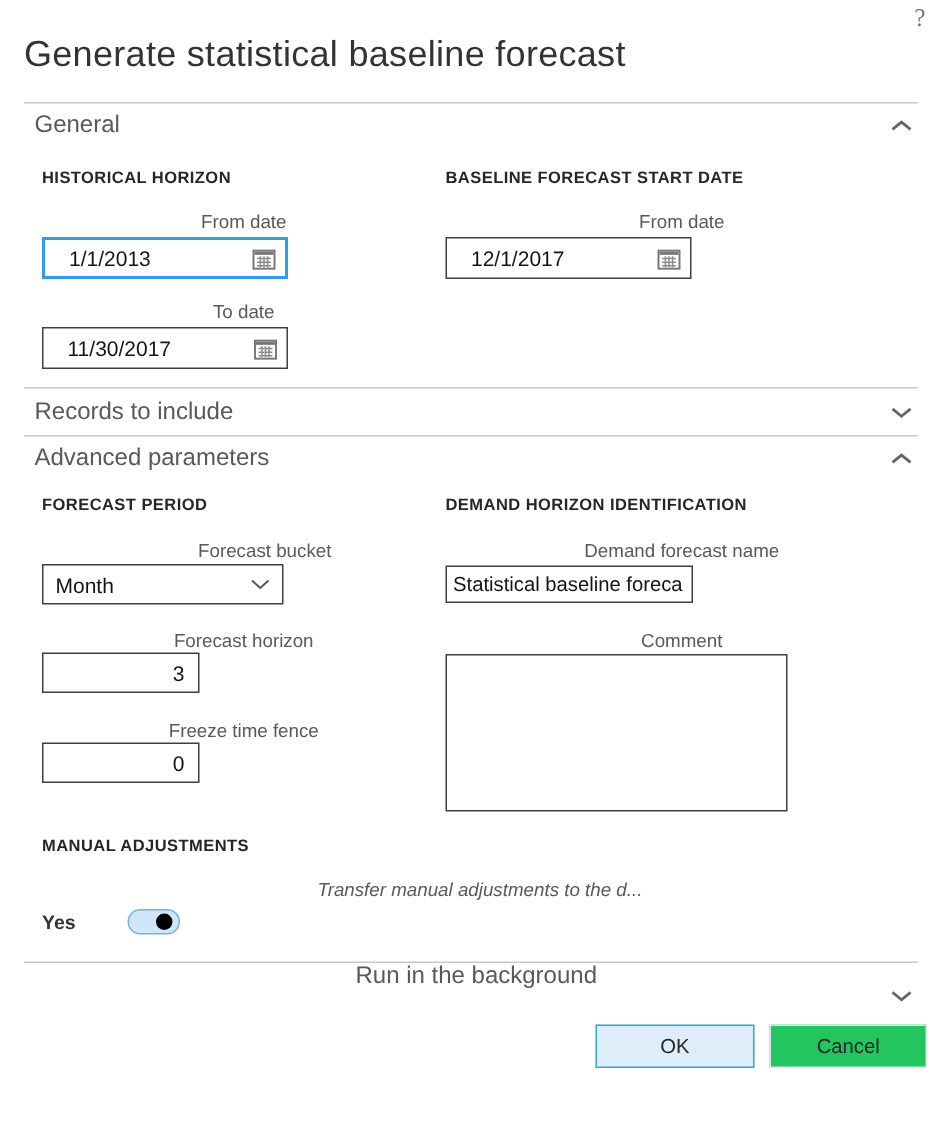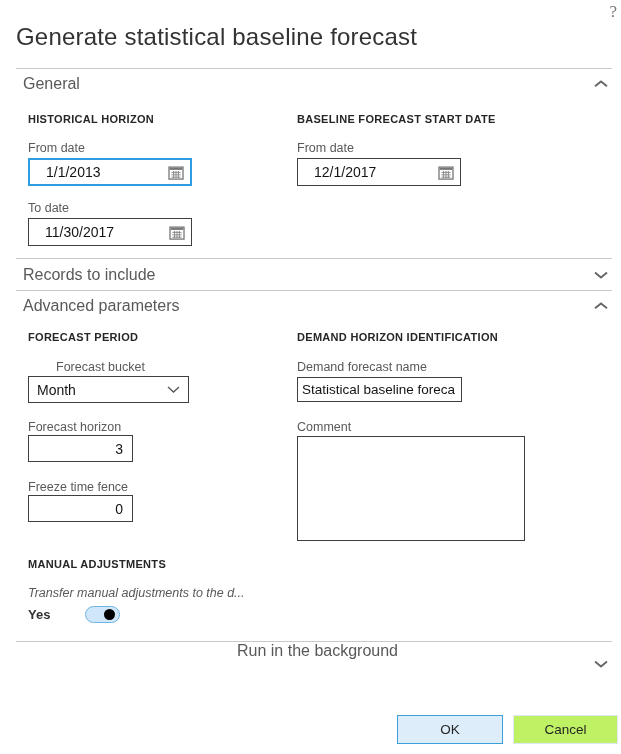--- a/index.html
+++ b/index.html
@@ -18,21 +18,21 @@
   .section-header .sec-label{font-size:16px;color:#595959;padding-left:7px;}
   .section-header .chev{margin-left:auto;margin-right:4px;display:flex;align-items:center;}
 
   .content{margin-left:12px;}
   .row{display:flex;}
   .col-left{width:269px;flex:0 0 269px;}
   .col-right{flex:1;}
 
   .group-heading{font-size:11px;font-weight:bold;color:#262626;letter-spacing:.3px;
                  line-height:13px;}
-  .field-label{font-size:12.5px;color:#595959;line-height:15px;}
+  .field-label{font-size:12.5px;color:#595959;line-height:15px;text-align:center;}
 
   .textbox{width:164px;height:28px;border:1px solid #3f3f3f;background:#fff;
            display:flex;align-items:center;margin-top:2px;}
   .textbox.focused{border:2px solid #2f9ee0;}
   .textbox .val{flex:1;padding-left:16px;font-size:14px;color:#141414;white-space:nowrap;overflow:hidden;}
   .textbox .cal{margin-right:6px;display:flex;align-items:center;cursor:pointer;}
 
   .combo{width:161px;height:27px;border:1px solid #3f3f3f;display:flex;align-items:center;
          margin-top:1px;cursor:pointer;background:#fff;}
   .combo .val{flex:1;padding-left:8px;font-size:14px;color:#141414;}
@@ -46,25 +46,25 @@
   .comment{width:228px;height:105px;border:1px solid #3f3f3f;resize:none;outline:none;
            margin-top:1px;display:block;background:#fff;font-family:"Liberation Sans",sans-serif;}
 
   .toggle-row{display:flex;align-items:center;margin-top:4px;height:18px;font-weight:bold;}
   .toggle-state{font-size:13px;color:#333;width:57px;}
   .toggle{width:35px;height:17px;border-radius:9px;background:#cfe7f9;border:1px solid #70b4e4;
           position:relative;cursor:pointer;}
   .toggle .knob{position:absolute;right:4px;top:2px;width:11px;height:11px;border-radius:50%;
           background:#000;}
 
-  .footer{position:absolute;top:715px;right:3px;display:flex;gap:10px;}
+  .footer{position:absolute;top:683px;right:3px;display:flex;gap:10px;}
   .btn{height:29px;font-size:13.5px;color:#262626;display:flex;align-items:center;
        justify-content:center;cursor:pointer;font-family:"Liberation Sans",sans-serif;}
   .btn-ok{width:106px;background:#ddeefa;border:1px solid #3d9fd8;}
-  .btn-cancel{width:105px;background:#bef264;border:1px solid #dee7f2;}
+  .btn-cancel{width:105px;background:#22c55e;border:1px solid #dee7f2;}
 </style>
 </head>
 <body>
 
 <h1 class="title">Generate statistical baseline forecast</h1>
 <div class="help">?</div>
 
 <div class="section" style="margin-top:16px;">
   <div class="divider"></div>
   <div class="section-header">

